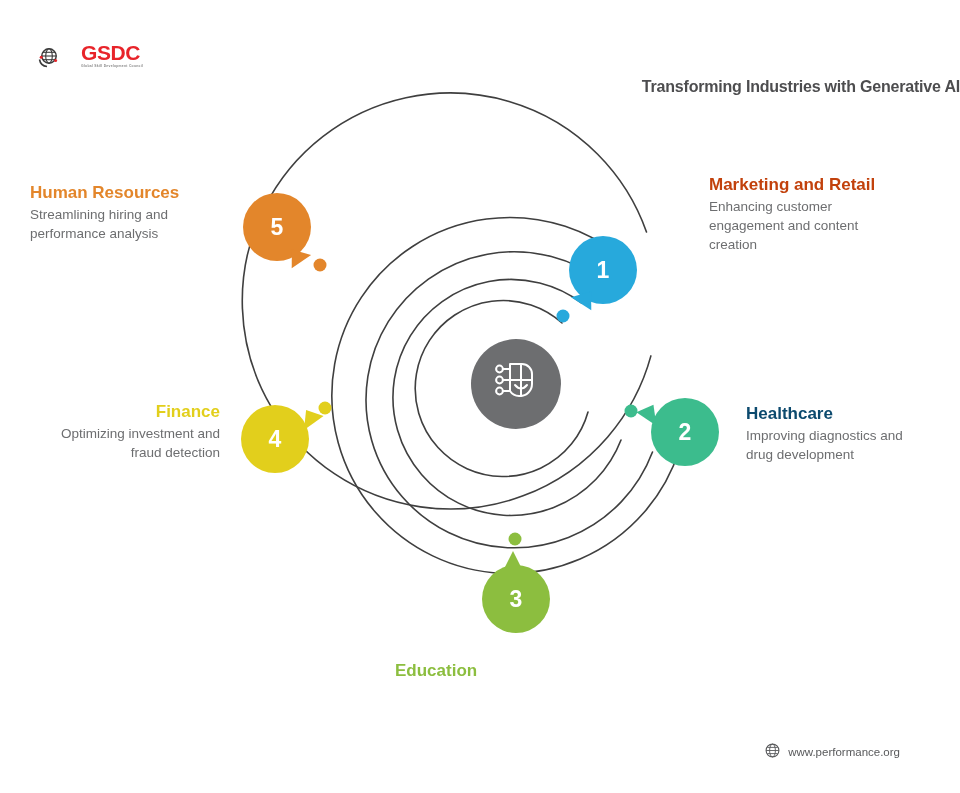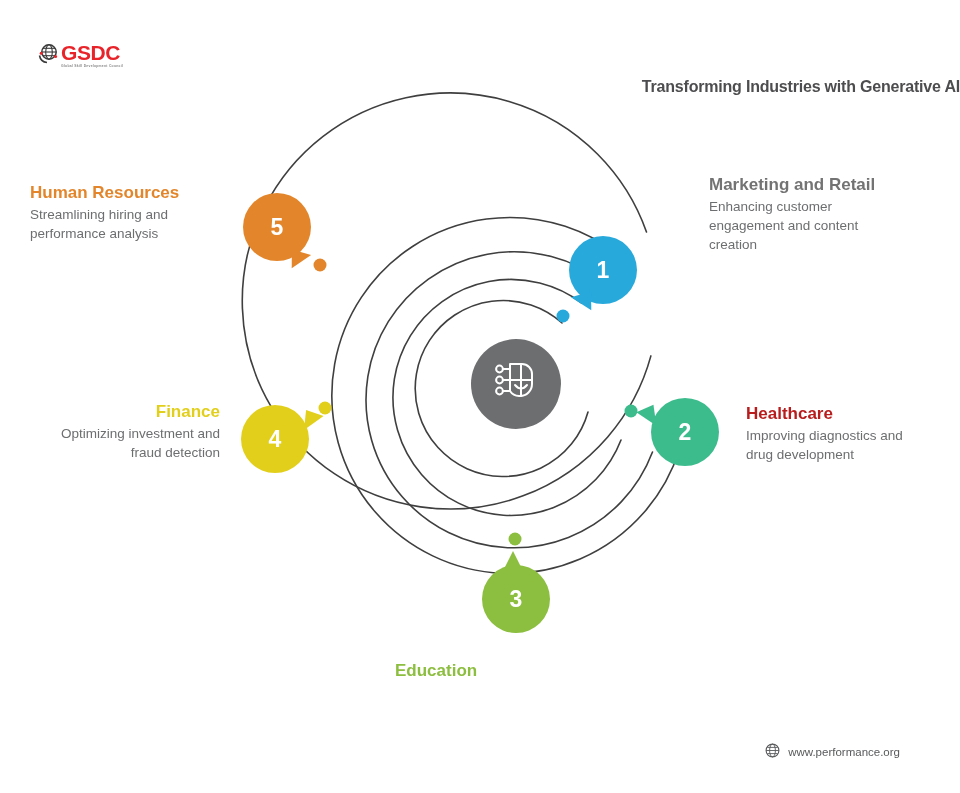--- a/index.html
+++ b/index.html
@@ -4,21 +4,21 @@
 <style>
   * { margin:0; padding:0; box-sizing:border-box; }
   html,body{ background:#ffffff; }
   body{
     width:960px; height:793px; position:relative; overflow:hidden;
     font-family:"Liberation Sans", sans-serif;
     color:#58595b; background:#ffffff;
   }
 
   
-  #logo { position:absolute; left:38px; top:42px; display:flex; align-items:flex-start; gap:1px; }
+  #logo { position:absolute; left:38px; top:42px; display:flex; align-items:flex-end; gap:21px; }
   #logo .globe { width:22px; height:22px; position:relative; flex:0 0 auto; }
   #logo .logo-text { display:flex; flex-direction:column; line-height:1; }
   #logo .logo-word { font-size:21px; font-weight:bold; color:#e8242a; letter-spacing:-0.4px; }
   #logo .logo-tag  { font-size:3.4px; font-weight:bold; color:#8a8a8a; letter-spacing:0.25px; margin-top:2px; }
 
   
   #page-title{
     position:absolute; left:0; top:78px; width:960px; text-align:right;
     font-size:16px; font-weight:bold; color:#4d4d4f; letter-spacing:-0.2px;
   }
@@ -76,23 +76,23 @@
   
   .block{ position:absolute; }
   .block .b-title{ font-size:17px; font-weight:bold; line-height:1.35; }
   .block .b-desc{ font-size:13.5px; color:#6d6e70; line-height:1.42; }
 
   #block-hr       { left:30px;  top:182px; width:190px; text-align:left; }
   #block-hr .b-title{ color:#e3862b; }
   #block-finance  { left:40px;  top:401px; width:180px; text-align:right; }
   #block-finance .b-title{ color:#e2cf1c; }
   #block-marketing{ left:709px; top:174px; width:185px; text-align:left; }
-  #block-marketing .b-title{ color:#737373; }
+  #block-marketing .b-title{ color:#c2410c; }
   #block-health   { left:746px; top:403px; width:185px; text-align:left; }
-  #block-health .b-title{ color:#b91c1c; }
+  #block-health .b-title{ color:#0c4a6e; }
   #block-education{ left:395px; top:660px; width:240px; text-align:left; }
   #block-education .b-title{ color:#8cbe3f; }
 
   
   #footer{
     position:absolute; right:60px; top:743px;
     display:flex; align-items:center; gap:8px;
     font-size:11.5px; color:#58595b;
   }
 </style>

